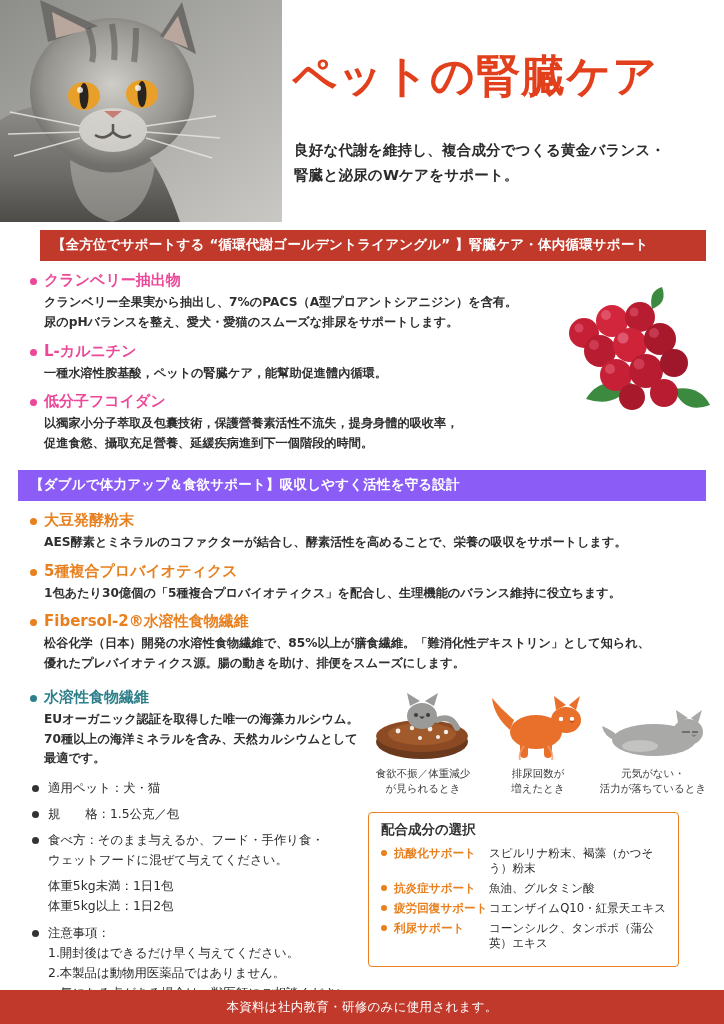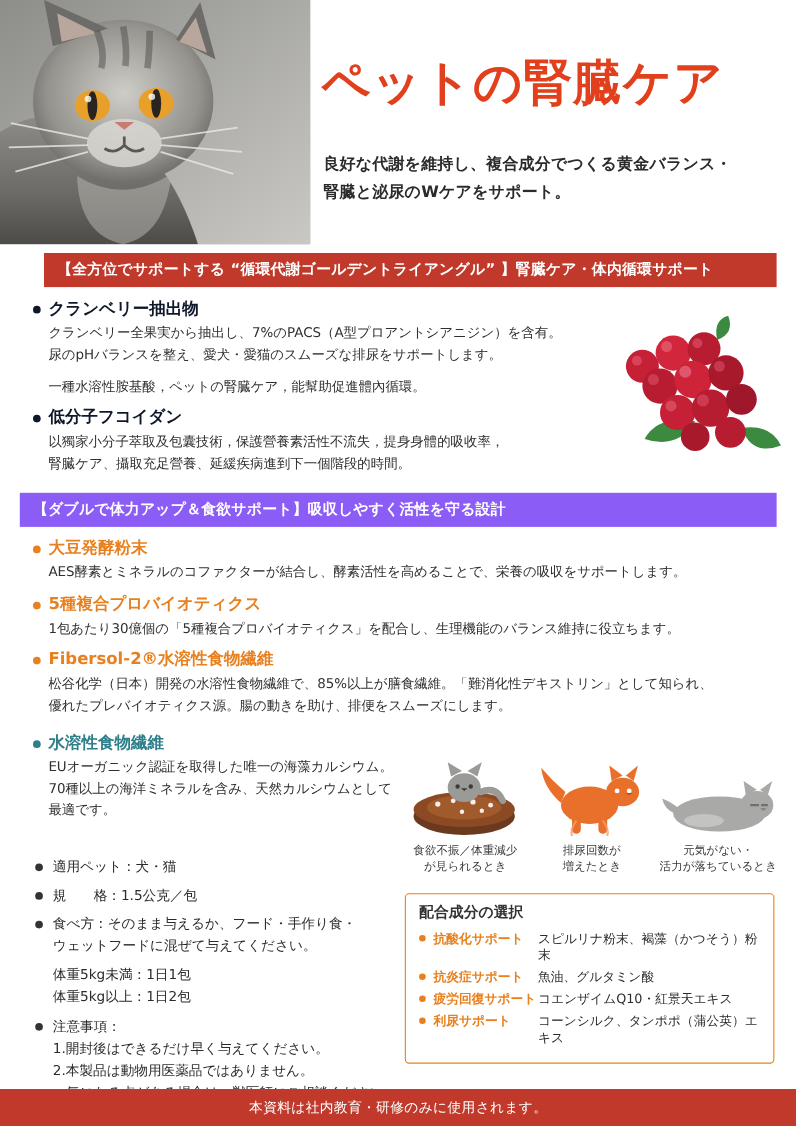--- a/index.html
+++ b/index.html
@@ -64,28 +64,29 @@
     padding-left: 14px;
   }
   .item-head::before {
     content: "";
     position: absolute;
     left: 0; top: 7px;
     width: 7px; height: 7px;
     border-radius: 50%;
     background: currentColor;
   }
-  .c-red { color: #0f172a; }
+  .c-red { color: #ec4899; }
   .c-orange { color: #e8801f; }
   .c-teal { color: #2e7f8a; }
   .item-body {
     font-size: 12.2px;
     line-height: 1.62;
     color: #2f2f2f;
     padding-left: 14px;
+    font-weight: bold;
   }
 
   
   .cranberry {
     position: absolute;
     right: 10px; top: 26px;
     width: 190px; height: 130px;
   }
 
   
@@ -119,21 +120,21 @@
     position: absolute; left: 2px; top: 7px;
     width: 7px; height: 7px; border-radius: 50%;
     background: #333;
   }
   .bl-sub { padding-left: 0; }
 
   
   .ing-box {
     position: absolute;
     left: 368px; top: 812px;
-    width: 336px;
+    width: 311px;
     border: 1.5px solid #e8801f;
     border-radius: 4px;
     padding: 8px 10px 10px 12px;
   }
   .ing-title {
     font-size: 13.5px;
     font-weight: bold;
     color: #333;
     margin-bottom: 7px;
   }
@@ -266,26 +267,27 @@
       <circle cx="108" cy="110" r="13" fill="#a8192c"></circle>
     </g>
   </svg>
 
   <div class="item">
     <div class="item-head c-red">クランベリー抽出物</div>
     <div class="item-body" style="white-space:pre-line">クランベリー全果実から抽出し、7%のPACS（A型プロアントシアニジン）を含有。
 尿のpHバランスを整え、愛犬・愛猫のスムーズな排尿をサポートします。</div>
   </div>
   <div class="item">
+    <div class="item-head c-red">L-カルニチン</div>
     <div class="item-body" style="white-space:pre-line">一種水溶性胺基酸，ペットの腎臓ケア，能幫助促進體內循環。</div>
   </div>
   <div class="item">
     <div class="item-head c-red">低分子フコイダン</div>
     <div class="item-body" style="white-space:pre-line">以獨家小分子萃取及包囊技術，保護營養素活性不流失，提身身體的吸收率，
-腎臓ケア、攝取充足營養、延緩疾病進到下一個階段的時間。</div>
+促進食慾、攝取充足營養、延緩疾病進到下一個階段的時間。</div>
   </div>
 </div>
 
 <div class="bar bar-orange" style="margin-top:16px">【ダブルで体力アップ＆食欲サポート】吸収しやすく活性を守る設計</div>
 <div class="block">
   <div class="item">
     <div class="item-head c-orange">大豆発酵粉末</div>
     <div class="item-body" style="white-space:pre-line">AES酵素とミネラルのコファクターが結合し、酵素活性を高めることで、栄養の吸収をサポートします。</div>
   </div>
   <div class="item">

